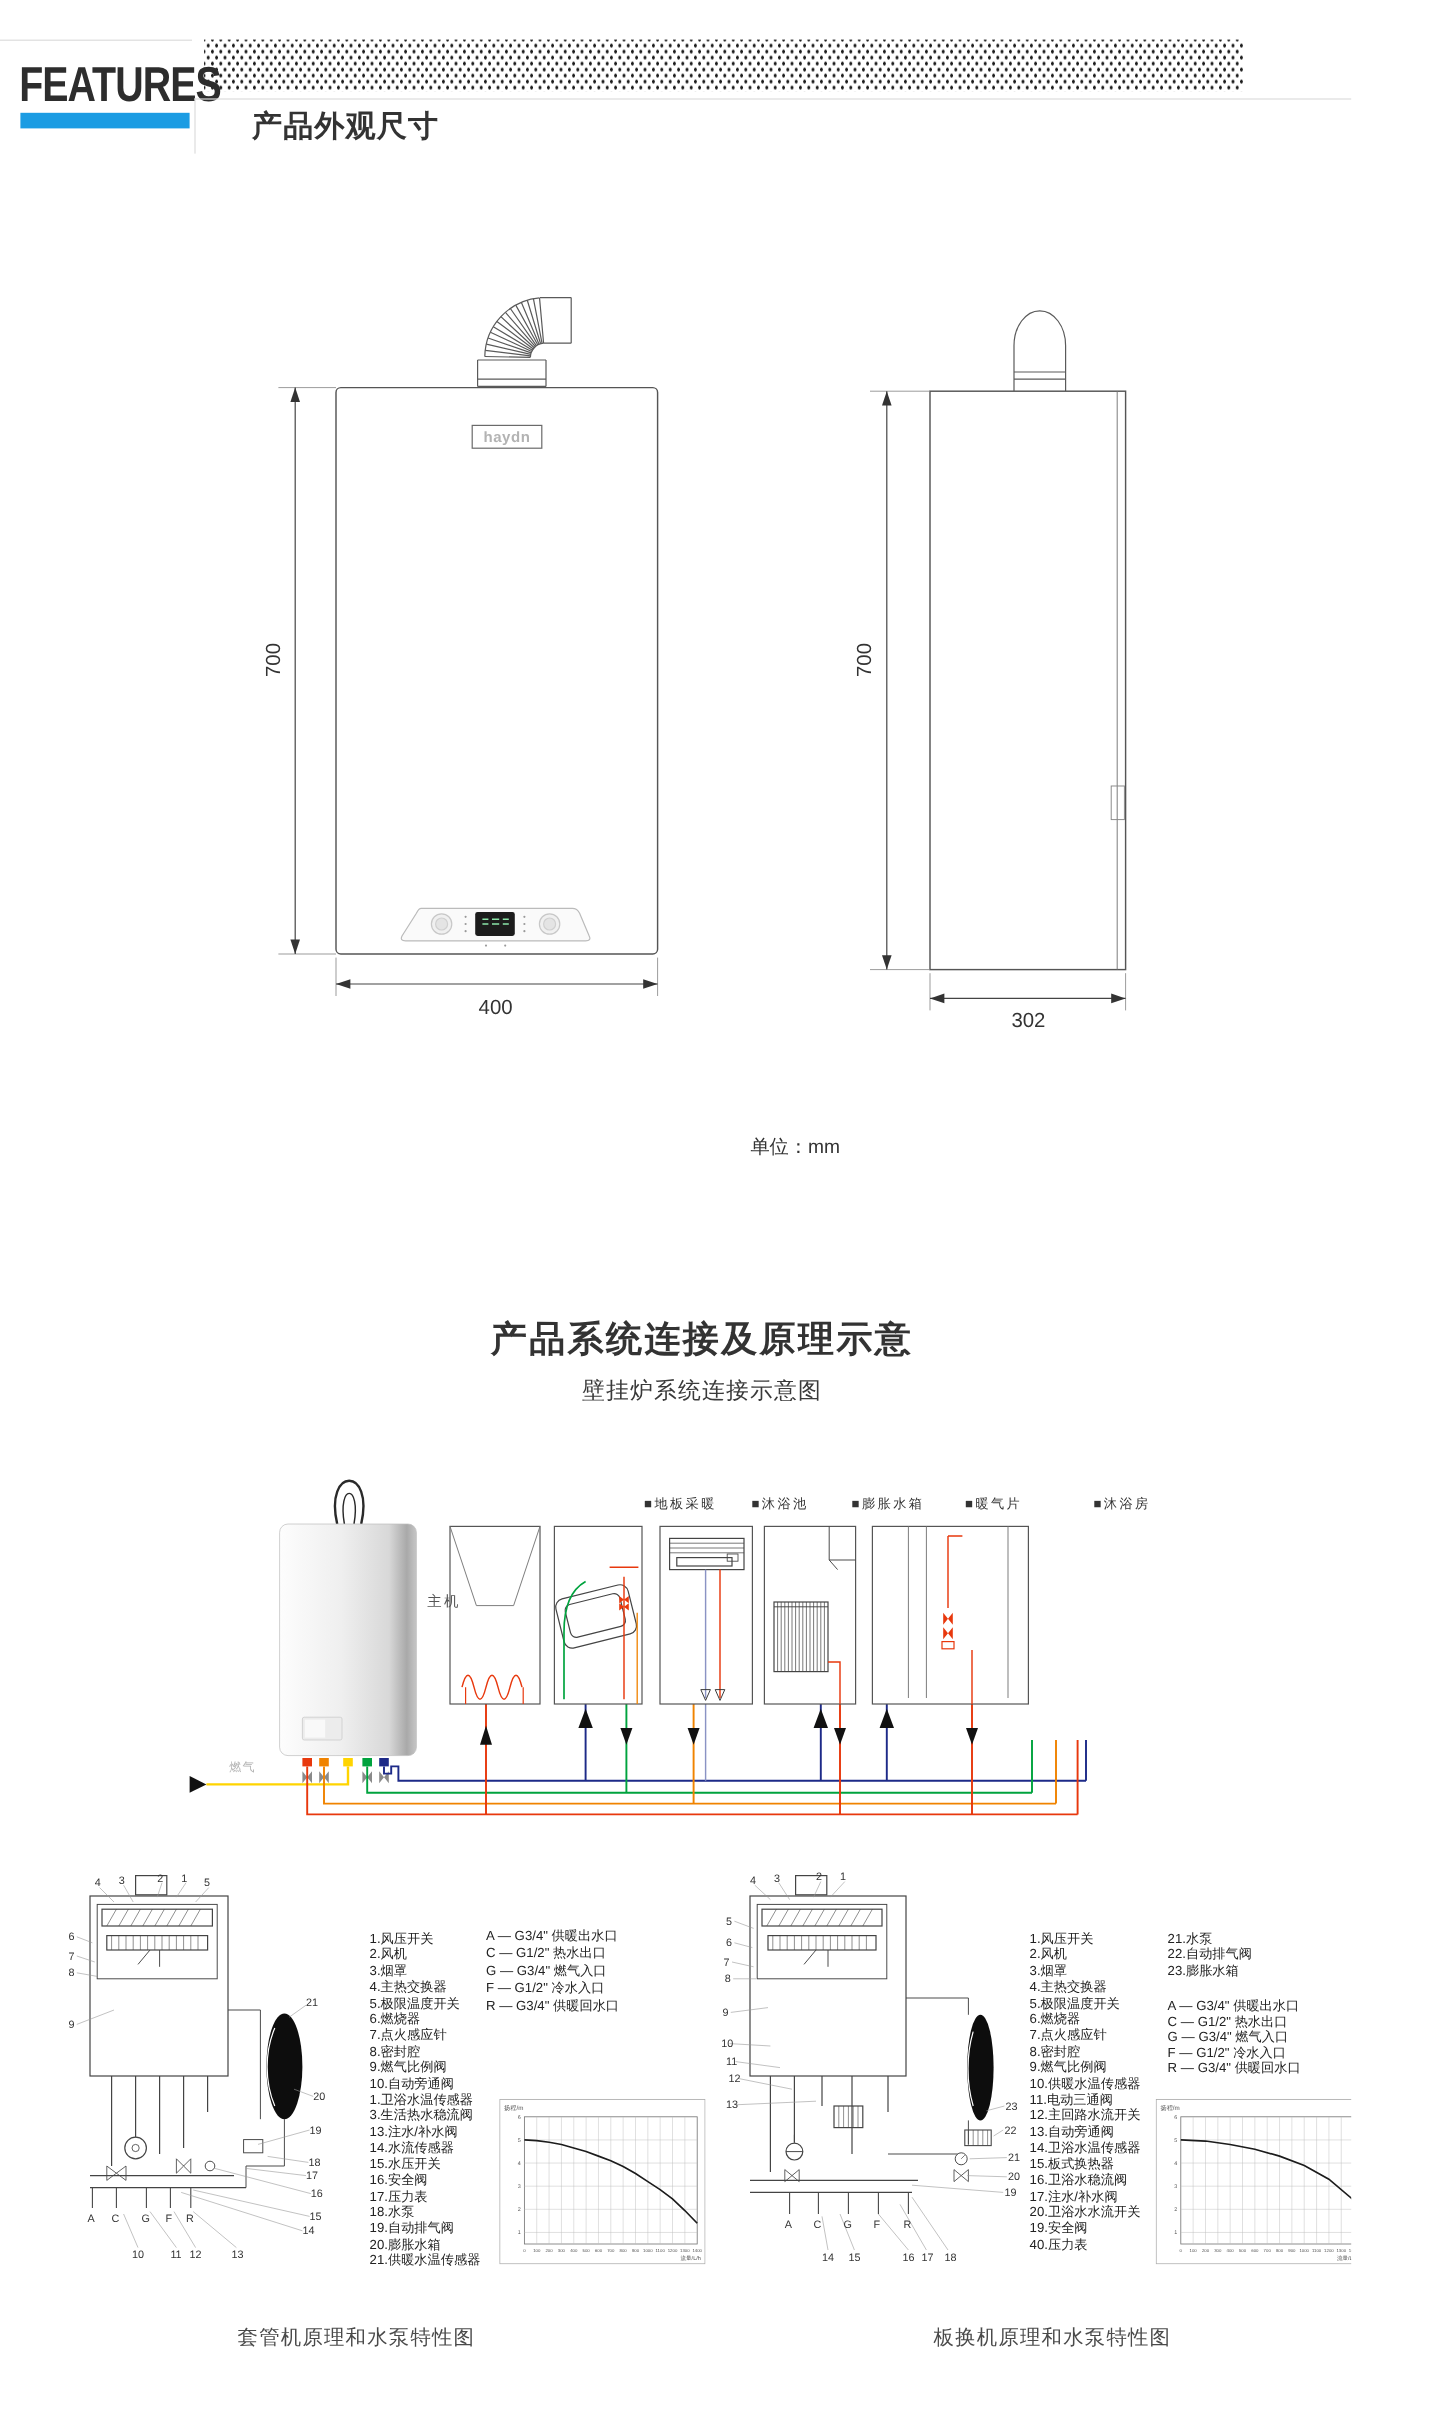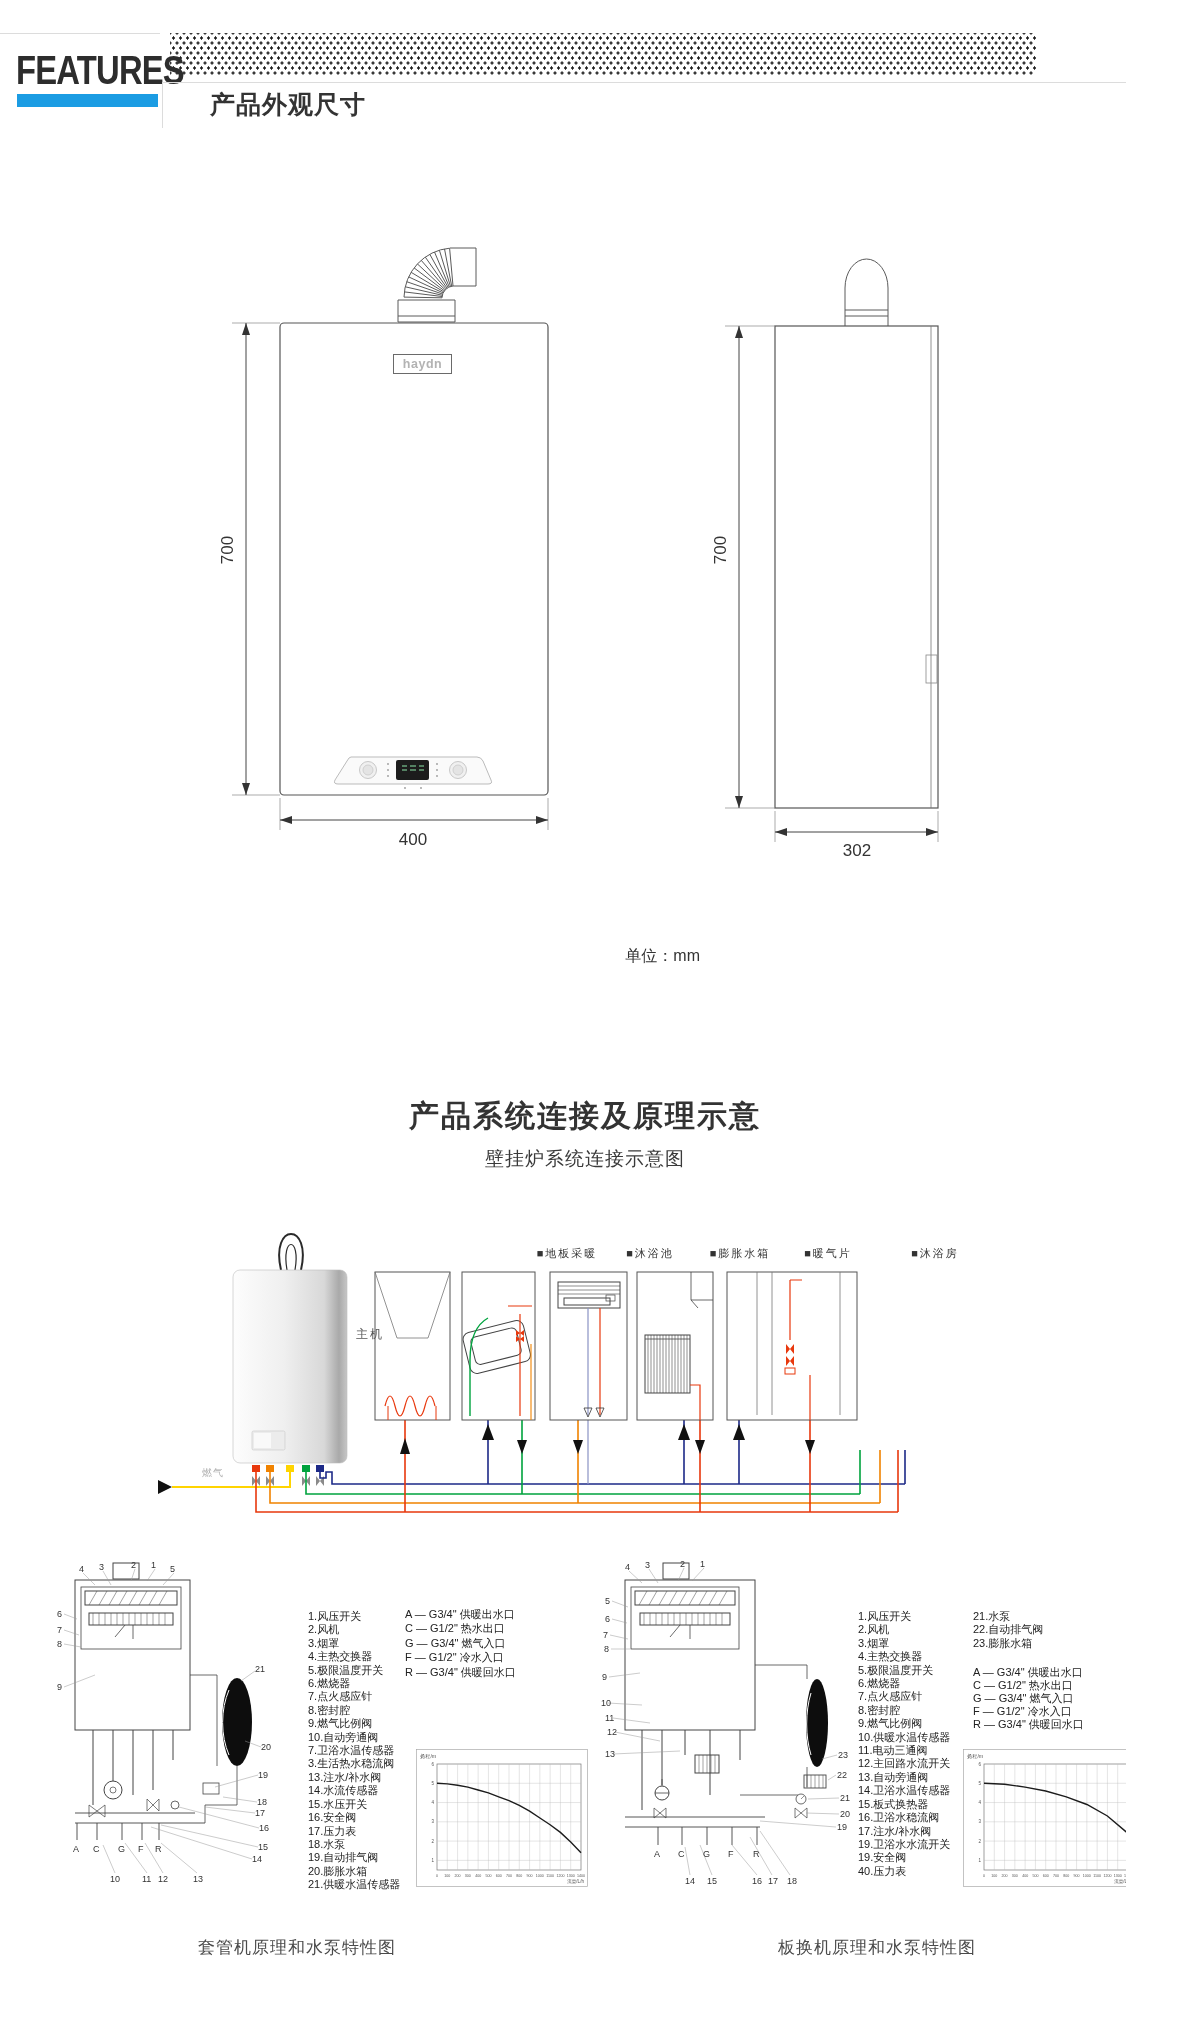--- a/index.html
+++ b/index.html
@@ -19,21 +19,21 @@
   .dim{font-size:17px;color:#333;}
   .rot{transform:rotate(-90deg);transform-origin:center;}
   .logo-box{left:393px;top:354px;width:57px;height:18px;border:1.5px solid #6a6a6a;
             font-size:12.5px;font-weight:700;color:#b3b3b3;text-align:center;line-height:18px;letter-spacing:.5px;}
   .unit-note{left:560px;top:946px;width:140px;text-align:right;font-size:16px;color:#333;}
   
   .sys-title{left:0;top:1096px;width:1170px;text-align:center;font-size:30px;font-weight:700;color:#333;letter-spacing:2px;}
   .sys-sub{left:0;top:1146px;width:1170px;text-align:center;font-size:19px;color:#3a3a3a;letter-spacing:1px;}
   .app-label{top:1246px;font-size:11px;color:#333;letter-spacing:2px;transform:translateX(-50%);white-space:nowrap;}
   .host-label{left:356px;top:1326px;font-size:12px;color:#555;letter-spacing:2px;}
-  .gas-label{left:202px;top:1466px;font-size:10px;color:#b0b0b0;letter-spacing:1px;}
+  .gas-label{left:191px;top:1466px;font-size:10px;color:#b0b0b0;letter-spacing:1px;}
   
   .plist{font-size:11px;line-height:13.4px;color:#222;white-space:nowrap;}
   .clist{font-size:11px;line-height:14.4px;color:#222;white-space:nowrap;}
   .caption{top:1936px;font-size:17px;color:#4a4a4a;letter-spacing:1px;transform:translateX(-50%);white-space:nowrap;}
   svg{display:block;}
   svg text{font-family:"Liberation Sans","DejaVu Sans",sans-serif;}
   .co{font-size:9px;fill:#333;}
 </style>
 </head>
 <body>
@@ -358,21 +358,21 @@
       <div>1.风压开关</div>
       <div>2.风机</div>
       <div>3.烟罩</div>
       <div>4.主热交换器</div>
       <div>5.极限温度开关</div>
       <div>6.燃烧器</div>
       <div>7.点火感应针</div>
       <div>8.密封腔</div>
       <div>9.燃气比例阀</div>
       <div>10.自动旁通阀</div>
-      <div>7.卫浴水温传感器</div>
+      <div>1.卫浴水温传感器</div>
       <div>3.生活热水稳流阀</div>
       <div>13.注水/补水阀</div>
       <div>14.水流传感器</div>
       <div>15.水压开关</div>
       <div>16.安全阀</div>
       <div>17.压力表</div>
       <div>18.水泵</div>
       <div>19.自动排气阀</div>
       <div>20.膨胀水箱</div>
       <div>21.供暖水温传感器</div>
@@ -395,21 +395,21 @@
       <div>8.密封腔</div>
       <div>9.燃气比例阀</div>
       <div>10.供暖水温传感器</div>
       <div>11.电动三通阀</div>
       <div>12.主回路水流开关</div>
       <div>13.自动旁通阀</div>
       <div>14.卫浴水温传感器</div>
       <div>15.板式换热器</div>
       <div>16.卫浴水稳流阀</div>
       <div>17.注水/补水阀</div>
-      <div>19.卫浴水水流开关</div>
+      <div>20.卫浴水水流开关</div>
       <div>19.安全阀</div>
       <div>40.压力表</div>
     </div>
   <div class="abs plist" style="left:973px;top:1610px">
       <div>21.水泵</div>
       <div>22.自动排气阀</div>
       <div>23.膨胀水箱</div>
     </div>
   <div class="abs clist" style="left:973px;top:1666px;line-height:13px">
       <div>A — G3/4" 供暖出水口</div>

